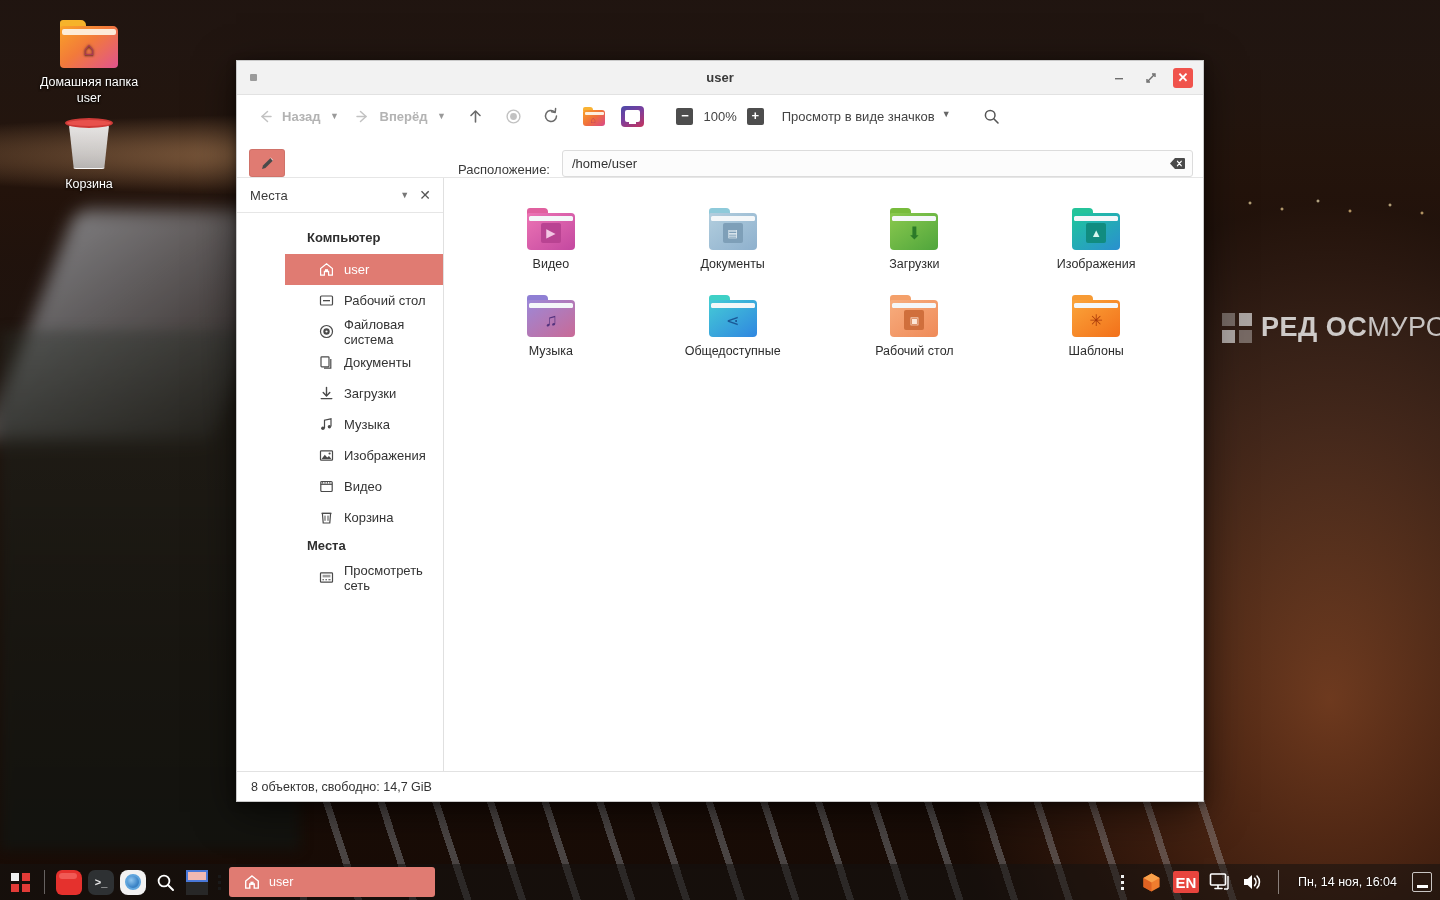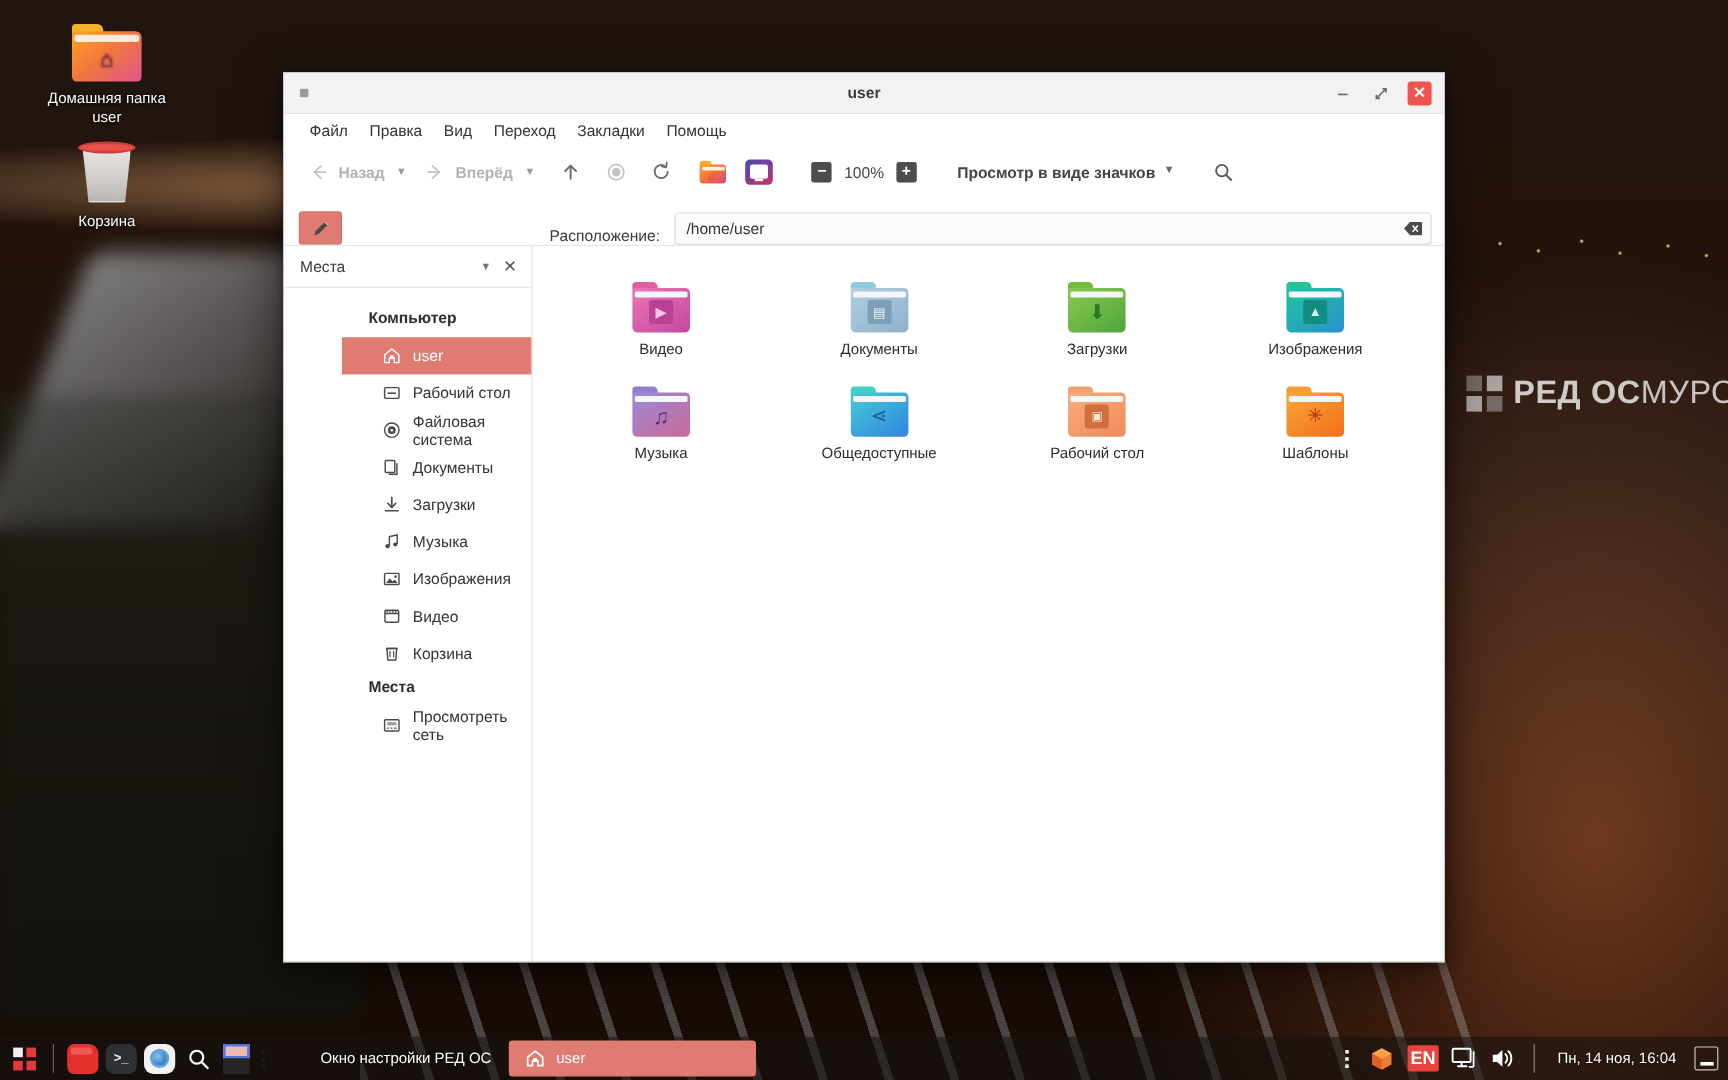--- a/index.html
+++ b/index.html
@@ -187,21 +187,21 @@
     display:flex; align-items:center; justify-content:center; }
   .ico-monitor i { display:block; width:15px; height:12px; background:#fff; border-radius:2px; position:relative; }
   .ico-monitor i::after { content:''; position:absolute; left:4px; top:12px; width:7px; height:2px; background:#fff; }
 
   .zoom-box { width: 17px; height: 17px; background: #4d4d4d; border-radius: 2px;
     color: #fff; font-size: 13px; line-height: 15px; text-align: center;
     font-weight: 700; cursor: pointer; }
   #zoom-level { font-size: 13px; color: #444; padding: 0 10px; }
 
   #viewmode { display: flex; align-items: flex-start; gap: 7px; font-size: 13px;
-    color: #444; cursor: pointer; padding: 3px 6px; margin-left: 28px; font-weight: bold; }
+    color: #444; cursor: pointer; padding: 3px 6px; margin-left: 12px; }
   #searchbtn { margin-left: 26px; cursor: pointer; color: #555; display:flex; }
 
   
   #locationbar { display: flex; align-items: flex-end; height: 40px;
     background: #fff; padding: 0 10px 0 0; flex: 0 0 auto; }
   #loc-togglewrap { width: 207px; display:flex; align-items:center; padding-left:12px; }
   #loc-toggle { width: 36px; height: 28px; background: #e07b72; border-radius: 3px;
     display: flex; align-items: center; justify-content: center; cursor: pointer;
     box-shadow: inset 0 0 0 1px rgba(0,0,0,0.07); }
   #loc-label { font-size: 13px; color: #3a3a3a; margin: 0 12px 0 14px; }
@@ -363,28 +363,20 @@
           <svg width="12" height="12" viewBox="0 0 12 12">
             <path d="M7 2 L10 2 L10 5" stroke="currentColor" stroke-width="1.4" fill="none"></path>
             <path d="M5 10 L2 10 L2 7" stroke="currentColor" stroke-width="1.4" fill="none"></path>
             <path d="M9.4 2.6 L2.6 9.4" stroke="currentColor" stroke-width="1.4"></path>
           </svg>
         </span>
         <span class="winbtn" id="btn-close">✕</span>
       </div>
     </div>
 
-    <div id="menubar">
-      <span class="mi">Файл</span>
-      <span class="mi">Правка</span>
-      <span class="mi">Вид</span>
-      <span class="mi">Переход</span>
-      <span class="mi">Закладки</span>
-      <span class="mi">Помощь</span>
-    </div>
 
     <div id="toolbar">
       <div class="tb-item dis">
         <span class="tb-ico dis">
           <svg width="17" height="17" viewBox="0 0 17 17">
               <path d="M10.5 3.5 L5 8.5 L10.5 13.5" stroke="currentColor" stroke-width="1.5" fill="none" stroke-linecap="round" stroke-linejoin="round"></path>
               <path d="M5 8.5 H14" stroke="currentColor" stroke-width="1.5" stroke-linecap="round"></path>
             </svg>
         </span>
         <span>Назад</span>
@@ -693,20 +685,23 @@
               <span class="strip"></span>
               <span class="emb" style="color:#a8390a; font-size:16px;">✳</span>
             </span>
             <span class="file-label">Шаблоны</span>
           </div>
 
         </div>
       </div>
     </div>
 
+    <div id="statusbar">
+      <span>8 объектов, свободно: 14,7 GiB</span>
+    </div>
   </div>
 
   <div id="taskbar">
 
     <div id="tb-menu">
       <span class="redos-grid">
         <i class="w"></i>
           <i></i>
           <i></i>
           <i class="w" style="background:#e23b37"></i>
@@ -740,29 +735,20 @@
       </span>
     </div>
 
     <span class="tb-dots">
         <i></i>
         <i></i>
         <i></i>
       </span>
 
     <div id="tasks">
-      <div class="task plain">
-        <span class="tico redos-grid" style="width:15px;height:15px;grid-template-columns:6px 6px;grid-template-rows:6px 6px;gap:2px">
-          <i class="w"></i>
-            <i></i>
-            <i></i>
-            <i style="background:#e23b37"></i>
-        </span>
-        <span>Окно настройки РЕД ОС</span>
-      </div>
       <div class="task active">
         <span class="tico">
           <svg width="16" height="16" viewBox="0 0 15 15">
               <path d="M7.5 1.8 L13.4 6.6 V13.2 H9.6 V9.4 H5.4 V13.2 H1.6 V6.6 Z" fill="none" stroke="#fff" stroke-width="1.3"></path>
               <rect x="6" y="7.2" width="3" height="3" fill="#fff"></rect>
             </svg>
         </span>
         <span>user</span>
       </div>
     </div>

